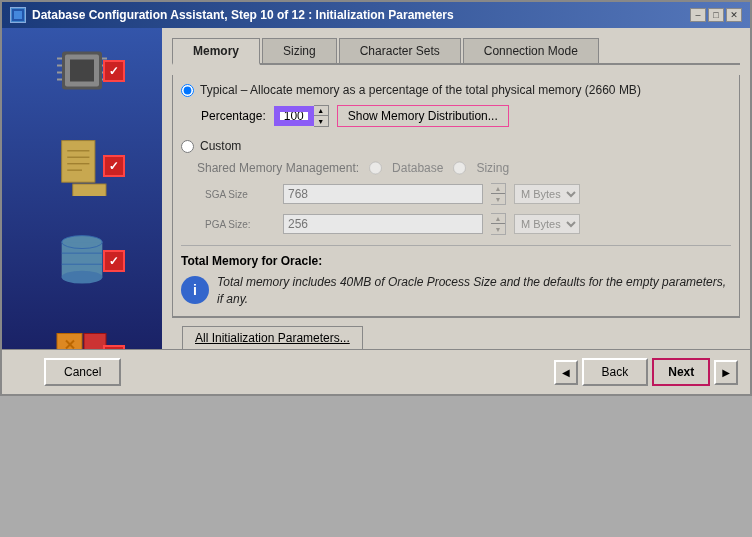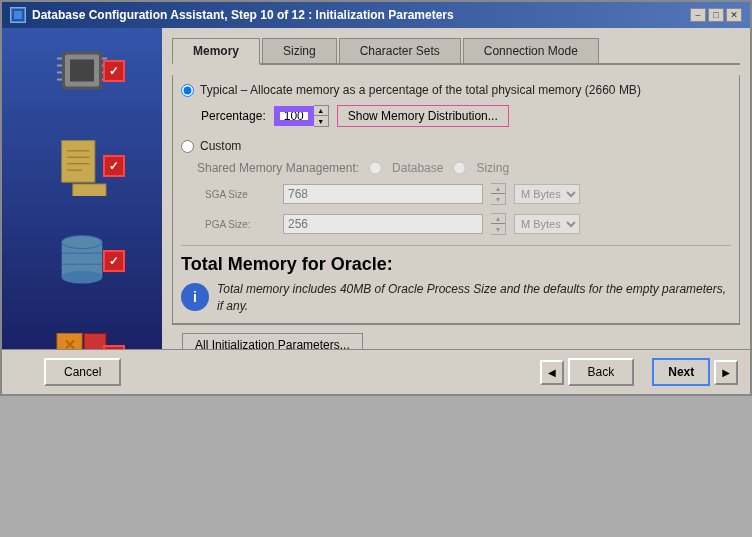--- a/index.html
+++ b/index.html
@@ -299,21 +299,21 @@
       padding: 0 2px;
     }
 
     .total-memory-section {
       margin-top: 10px;
       border-top: 1px solid #aaa;
       padding-top: 8px;
     }
 
     .total-memory-label {
-      font-size: 18px;
+      font-size: 12px;
       margin-bottom: 6px;
       font-weight: bold;
     }
 
     .info-box {
       display: flex;
       align-items: flex-start;
       gap: 8px;
     }
 
@@ -597,17 +597,17 @@
     </div>
   </div>
 
   <div class="window-bottom">
     <div class="left-buttons">
       <button class="btn">Cancel</button>
     </div>
     <div class="right-buttons">
       <button class="btn" style="padding:5px 6px; font-size:10px;">◀</button>
       <button class="btn">Back</button>
-      <button class="btn btn-next-active" style="font-weight:bold; border:2px solid #3b82f6;margin-left:14px;">Next</button>
+      <button class="btn btn-next-active" style="font-weight:bold; border:2px solid #be185d;">Next</button>
       <button class="btn" style="padding:5px 6px; font-size:10px;">▶</button>
     </div>
   </div>
 </div>
 
 </body></html>

